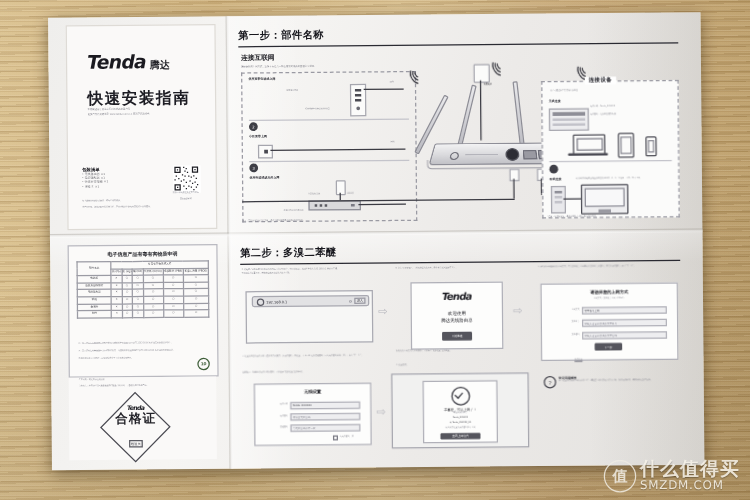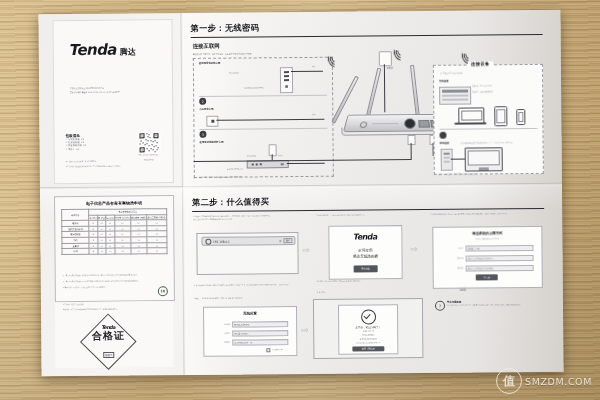--- a/index.html
+++ b/index.html
@@ -116,20 +116,21 @@
     <div class="shade" style="left:0;top:174px;width:100%;height:26px;background:linear-gradient(180deg,rgba(255,255,255,.45),rgba(255,255,255,0));"></div>
     <div class="shade" style="left:430px;top:0;width:92px;height:100%;background:linear-gradient(90deg,rgba(120,112,96,0),rgba(120,112,96,.14));"></div>
 
     <div style="position:absolute;left:14px;top:6px;width:118px;height:162px;background:#faf9f8;border:.4px solid #dedbd6;">
 
       <div style="position:absolute;left:16px;top:20px;display:flex;align-items:baseline;gap:3px;">
         <span class="tenda-logo" style="font-size:15px;">Tenda</span>
         <span class="zh" style="font-size:8px;font-weight:bold;">腾达</span>
       </div>
 
+      <div class="zh cover-title" style="position:absolute;left:16px;top:50px;">快速安装指南</div>
       <div class="tinier" style="position:absolute;left:16px;top:66px;width:86px;">本指南适用于腾达全系列无线路由器产品</div>
       <div class="tinier" style="position:absolute;left:16px;top:70px;width:92px;">更多产品信息请登录 www.tenda.com.cn 查询产品说明书</div>
 
       <div style="position:absolute;left:11px;top:113px;width:62px;">
         <div class="zh" style="font-size:3.6px;font-weight:bold;">包装清单</div>
         <div class="tiny">• 无线路由器 ×1</div>
         <div class="tiny">• 电源适配器 ×1</div>
         <div class="tiny">• 快速安装指南 ×1</div>
         <div class="tiny">• 保修卡 ×1</div>
       </div>
@@ -268,21 +269,21 @@
         <div class="inner">
           <div class="tenda-logo" style="font-size:5px;">Tenda</div>
           <div class="zh" style="font-size:10px;font-weight:bold;letter-spacing:1px;line-height:11px;">合格证</div>
           <div style="display:inline-block;border:.5px solid #5a5a62;font-size:2.6px;padding:0 1px;color:#4a4a52;">检验员</div>
         </div>
       </div>
     </div>
 
     <div style="position:absolute;left:148px;top:6px;width:360px;height:162px;">
 
-      <div class="zh step-h" style="position:absolute;left:4px;top:4px;">第一步：无线密码</div>
+      <div class="zh step-h" style="position:absolute;left:4px;top:4px;">第一步：部件名称</div>
       <div class="rule" style="position:absolute;left:4px;top:18px;width:352px;"></div>
 
       <div class="zh" style="position:absolute;left:6px;top:24px;font-size:5.4px;font-weight:bold;">连接互联网</div>
       <div class="tinier" style="position:absolute;left:6px;top:34px;width:140px;">请根据您的上网方式，选择下面任意一种连接方式将路由器接入互联网。</div>
 
       <div class="dashbox" style="position:absolute;left:6px;top:39px;width:138px;height:118px;">
 
         <div class="tiny" style="position:absolute;left:5px;top:3px;font-weight:bold;color:#2b2b33;">使用宽带电话线上网</div>
         <div class="solidbox" style="position:absolute;left:86px;top:9px;width:11px;height:24px;">
           <div style="position:absolute;left:2.5px;top:3px;width:5px;height:2px;background:#4a4a52;"></div>
@@ -410,21 +411,21 @@
         <div class="dev" style="position:absolute;left:30px;top:82px;width:36px;height:22px;border-radius:1px;background:#eeeef0;">
           <div style="position:absolute;left:2px;top:2px;right:2px;bottom:5px;border:.4px solid #8a8a94;background:#f8f8f9;"></div>
           <div style="position:absolute;left:13px;bottom:0px;width:10px;height:3px;background:#9a9aa2;"></div>
         </div>
       </div>
       <div class="micro" style="position:absolute;left:250px;top:157px;">*注意：首次配置后，请将计算机／手机重新连接路由器。</div>
     </div>
 
     <div style="position:absolute;left:148px;top:182px;width:360px;height:176px;">
 
-      <div class="zh step-h" style="position:absolute;left:4px;top:2px;">第二步：什么值得买</div>
+      <div class="zh step-h" style="position:absolute;left:4px;top:2px;">第二步：多溴二苯醚</div>
       <div class="rule" style="position:absolute;left:4px;top:16px;width:352px;"></div>
 
       <div style="position:absolute;left:5px;top:21px;width:112px;">
         <div class="micro" style="width:110px;">① 将电脑／手机连接到路由器的无线信号或LAN口上，打开浏览器，地址栏中输入 192.168.0.1 并按回车键。</div>
         <div class="micro" style="width:110px;margin-top:1px;">若无法进入设置页面，请检查连接及地址输入是否正确。</div>
       </div>
 
       <div class="browser" style="position:absolute;left:8px;top:38px;width:100px;height:40px;">
         <div class="urlbar" style="position:absolute;left:4px;top:3px;width:92px;height:7px;">
           <div style="width:4px;height:4px;border-radius:50%;border:.6px solid #5c5c65;margin-left:2.5px;"></div>
@@ -513,17 +514,18 @@
           </div>
         </div>
       </div>
     </div>
 
   </div>
 
   <div id="watermark">
     <div class="wm-logo">值</div>
     <div class="col">
+      <div class="wm-cn">什么值得买</div>
       <div class="wm-en">SMZDM.COM</div>
     </div>
   </div>
 
 </div>
 
 </body></html>

